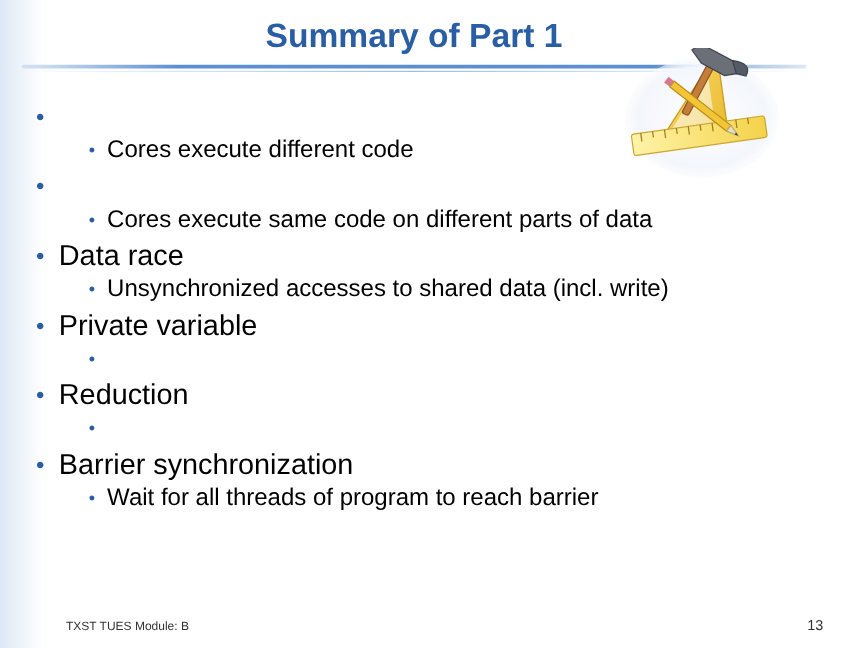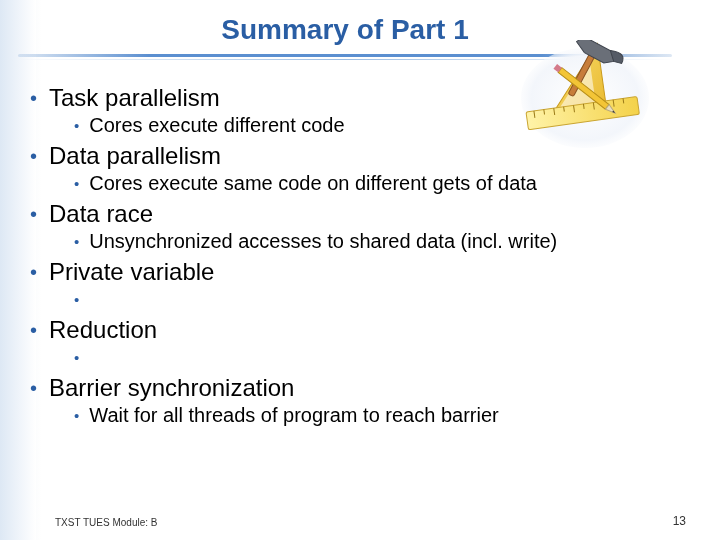--- a/index.html
+++ b/index.html
@@ -166,34 +166,32 @@
         <polygon points="60,-3 70,0 60,3" fill="#e9dfc3" stroke="#b8a87b"></polygon>
         <polygon points="67,-1 70,0 67,1" fill="#3a3a3a"></polygon>
         <rect x="-6" y="-3" width="6" height="6" fill="#d47a8a"></rect>
       </g>
     </svg>
   </div>
 
   <div class="content">
     <div class="lvl1">
       <span class="bu">•</span>
-      <span>Task parallelism</span>
     </div>
     <div class="lvl2">
       <span class="bu">•</span>
       <span>Cores execute different code</span>
     </div>
 
     <div class="lvl1">
       <span class="bu">•</span>
-      <span>Data parallelism</span>
-    </div>
-    <div class="lvl2">
-      <span class="bu">•</span>
-      <span>Cores execute same code on different gets of data</span>
+    </div>
+    <div class="lvl2">
+      <span class="bu">•</span>
+      <span>Cores execute same code on different parts of data</span>
     </div>
 
     <div class="lvl1">
       <span class="bu">•</span>
       <span>Data race</span>
     </div>
     <div class="lvl2">
       <span class="bu">•</span>
       <span>Unsynchronized accesses to shared data (incl. write)</span>
     </div>

